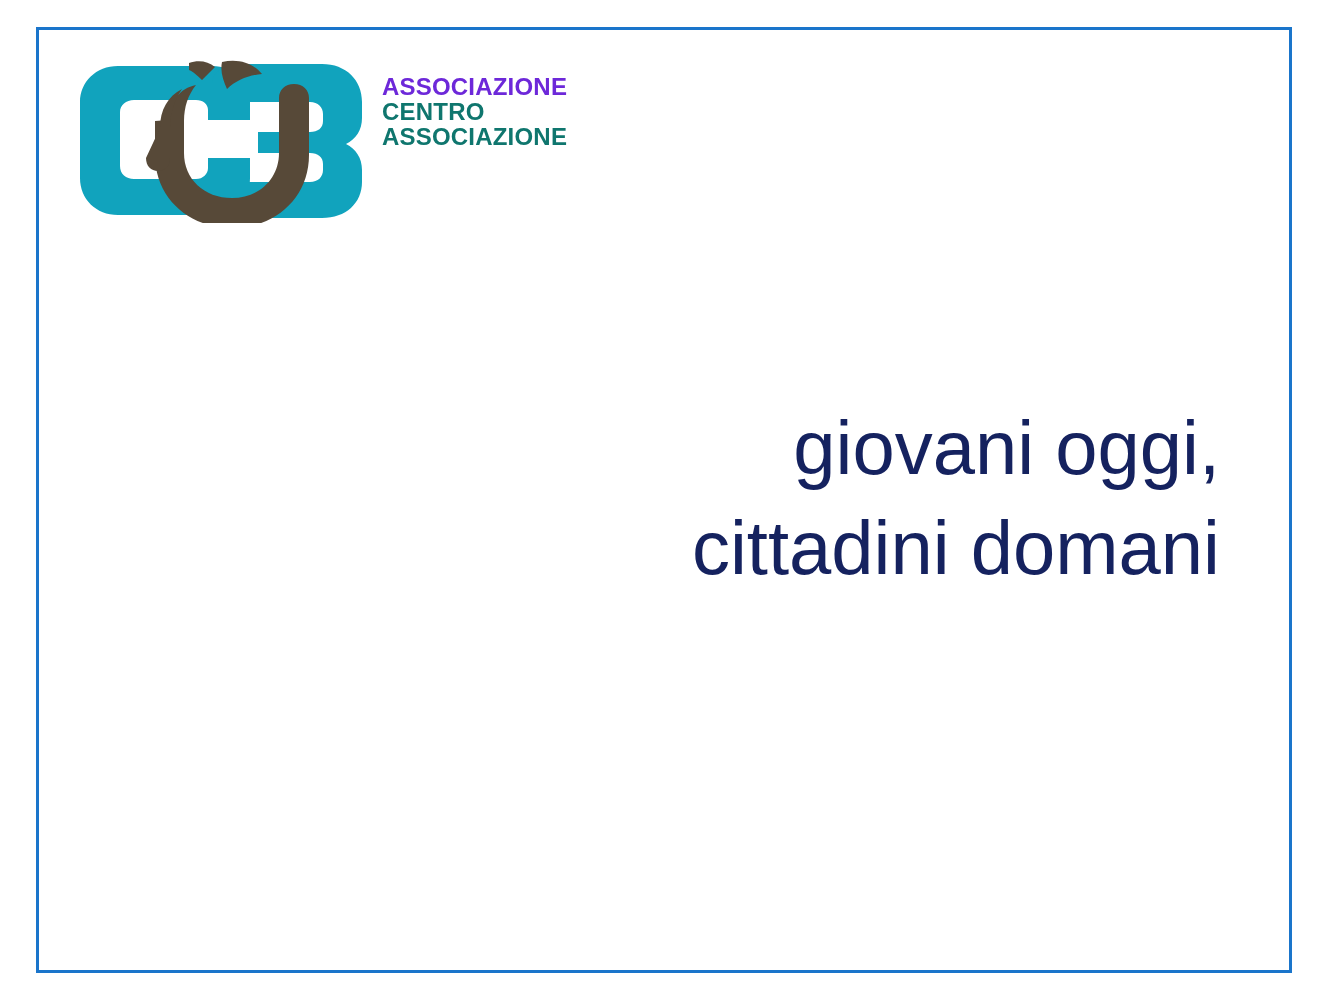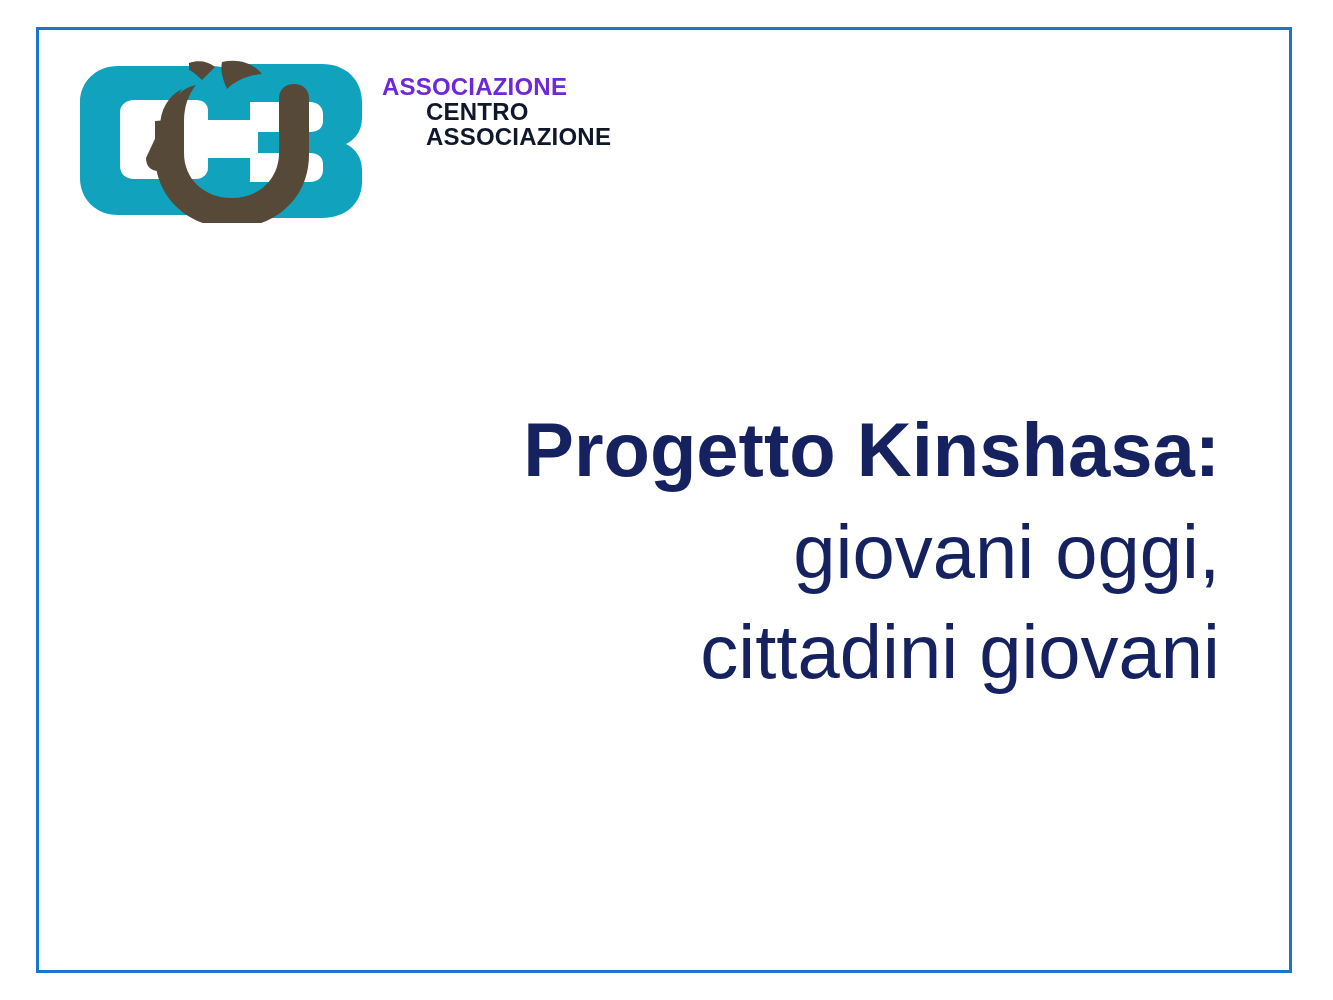--- a/index.html
+++ b/index.html
@@ -59,21 +59,21 @@
   }
   .logo-line {
     font-family: "Liberation Sans", sans-serif;
     font-weight: bold;
     font-size: 24px;
     line-height: 25px;
     letter-spacing: 0.2px;
     white-space: nowrap;
   }
   .logo-line.teal  { color: #6d28d9; }
-  .logo-line.brown { color: #0f172a; margin-left: 44px; }
+  .logo-line.brown { color: #0f766e; }
 
   
   #title-block {
     position: absolute;
     left: 330px;
     top: 398px;
     width: 890px;
     text-align: right;
   }
   #title-main {
@@ -145,18 +145,17 @@
 
     <div id="logo-wordmark">
       <div class="logo-line teal">ASSOCIAZIONE</div>
       <div class="logo-line brown">CENTRO</div>
       <div class="logo-line brown">ASSOCIAZIONE</div>
     </div>
 
   </div>
 
   <div id="title-block">
-    <div id="title-main">Progetto Kinshasa:</div>
     <div class="title-sub">giovani oggi,</div>
-    <div class="title-sub">cittadini giovani</div>
+    <div class="title-sub">cittadini domani</div>
   </div>
 
 </div>
 
 </body></html>

